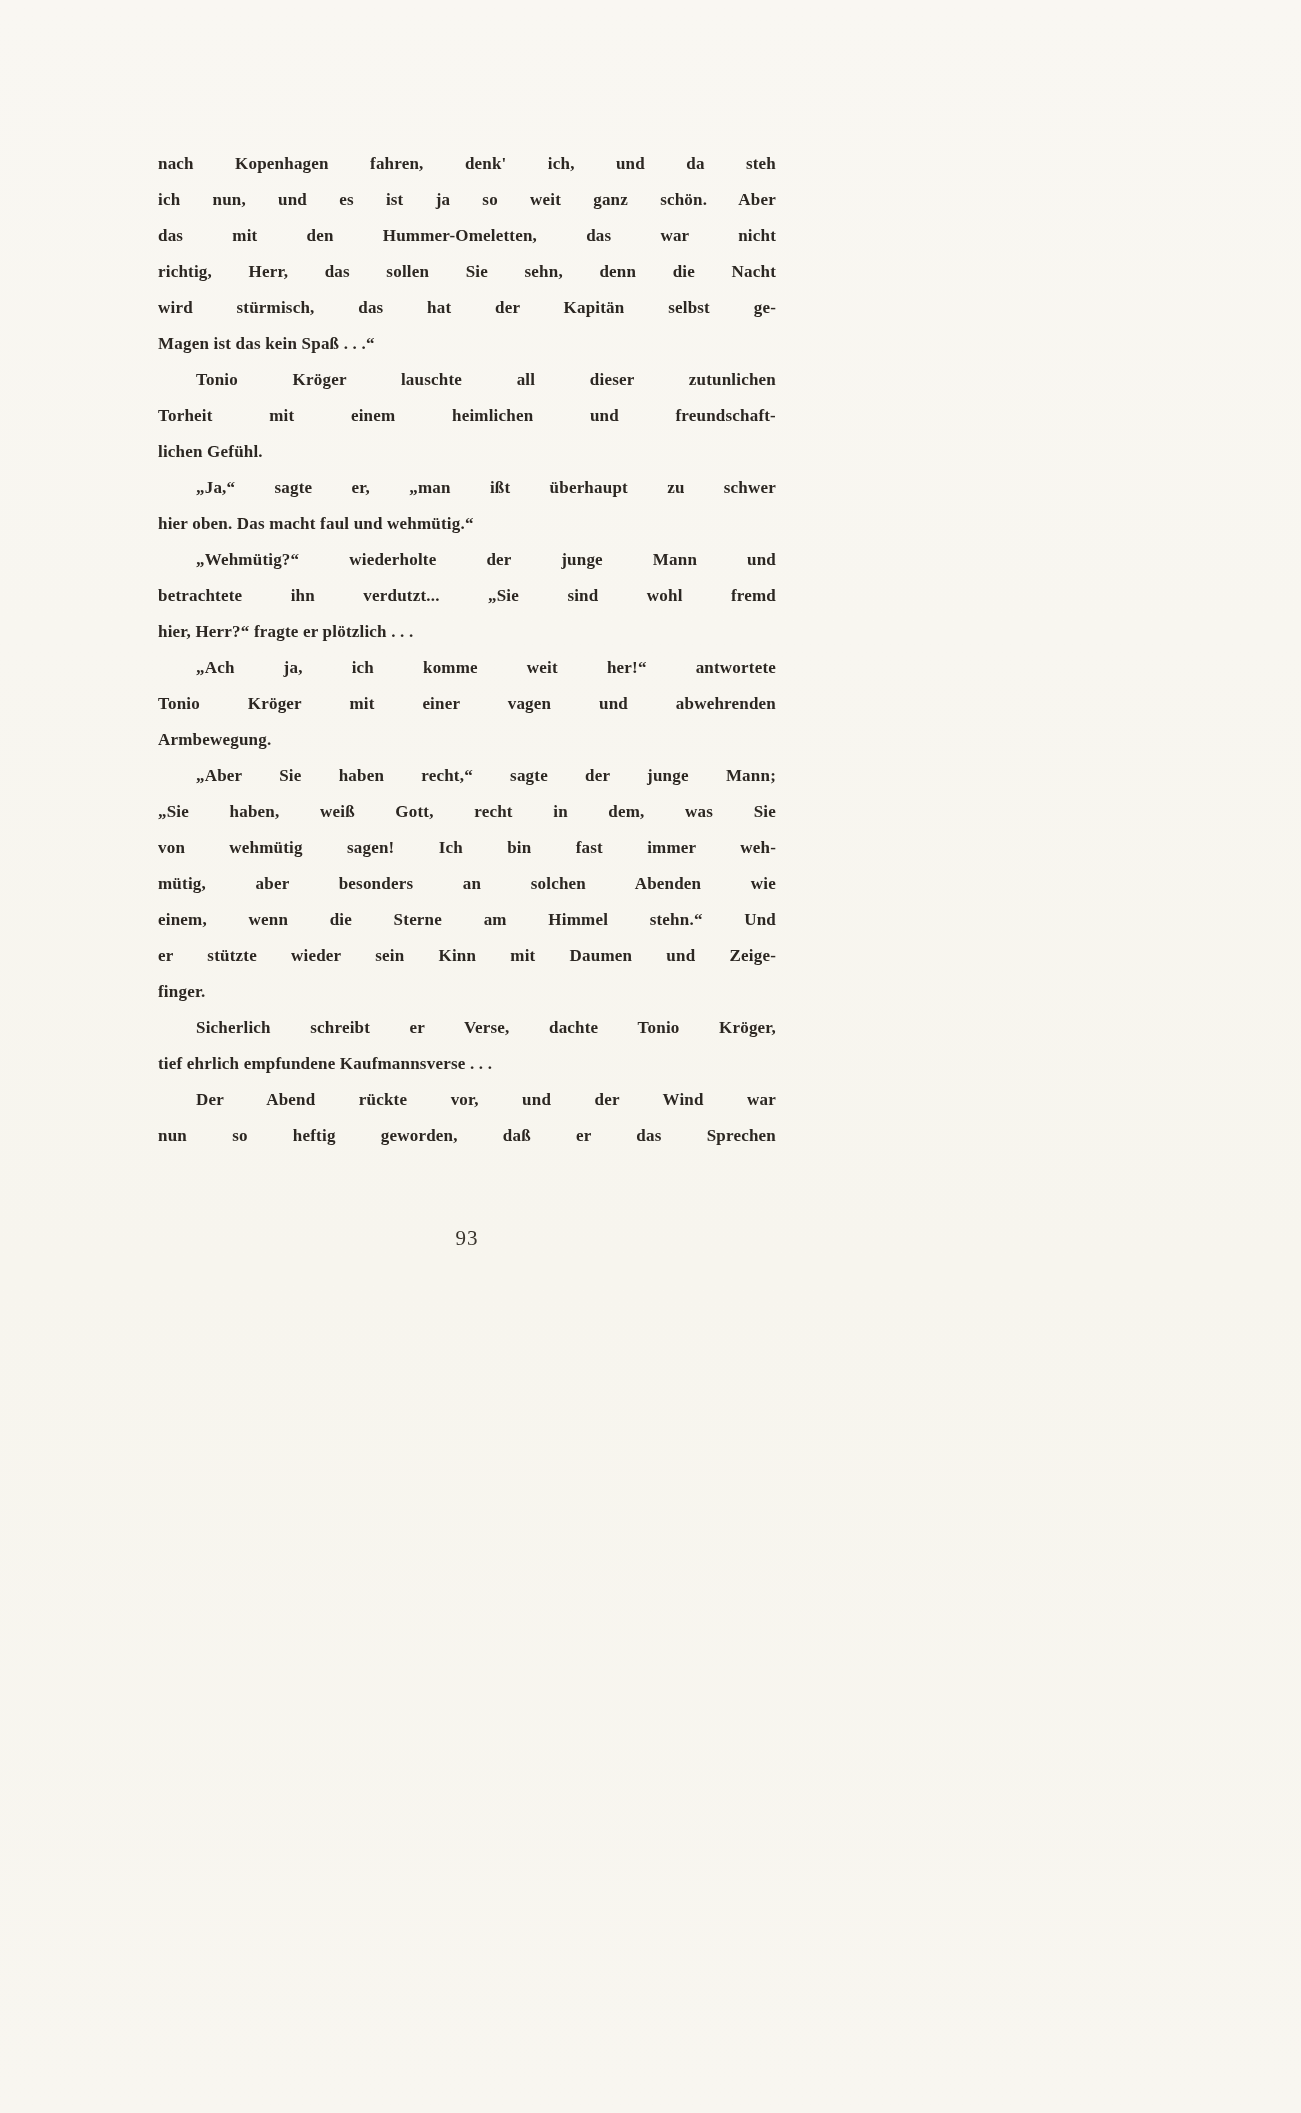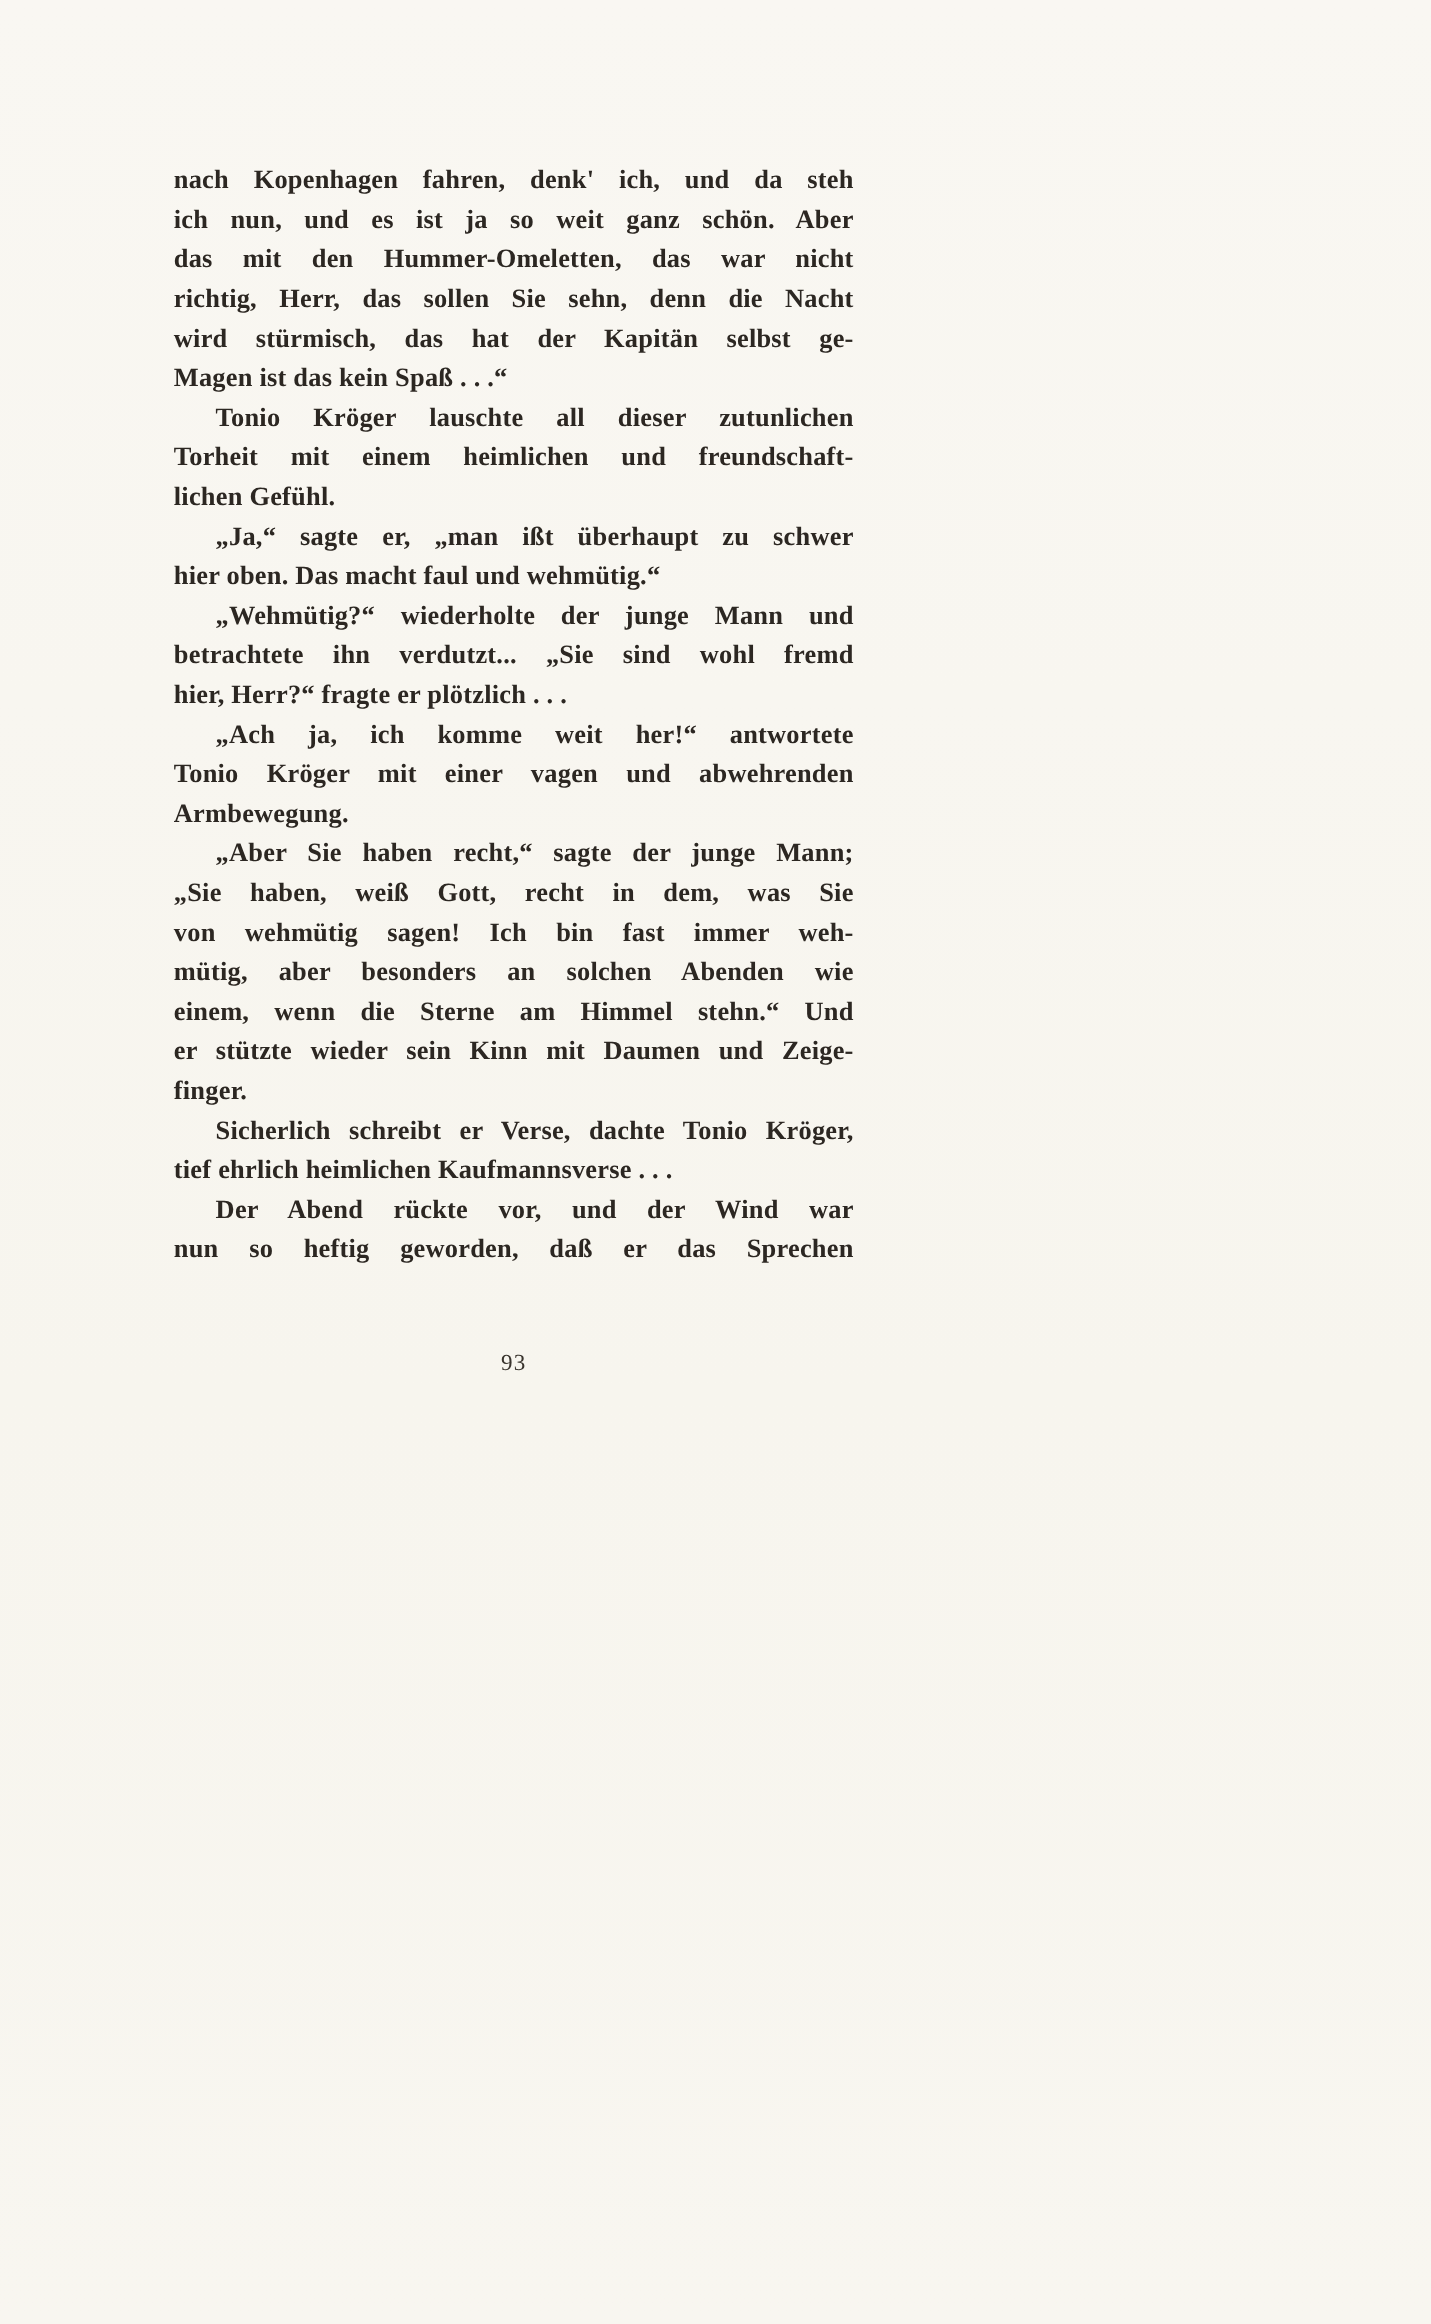--- a/index.html
+++ b/index.html
@@ -24,21 +24,21 @@
     position: absolute;
     left: 158px;
     top: 146px;
     width: 618px;
   }
   .paragraph {
     margin: 0;
     padding: 0;
   }
   .line {
-    font-size: 24px;
+    font-size: 17px;
     font-weight: bold;
     line-height: 36px;
     letter-spacing: 0.2px;
     text-align: justify;
     text-align-last: justify;
     white-space: normal;
   }
   .line.last {
     text-align-last: left;
   }
@@ -93,21 +93,21 @@
         <div class="line">„Aber Sie haben recht,“ sagte der junge Mann;</div>
         <div class="line">„Sie haben, weiß Gott, recht in dem, was Sie</div>
         <div class="line">von wehmütig sagen! Ich bin fast immer weh-</div>
         <div class="line">mütig, aber besonders an solchen Abenden wie</div>
         <div class="line">einem, wenn die Sterne am Himmel stehn.“ Und</div>
         <div class="line">er stützte wieder sein Kinn mit Daumen und Zeige-</div>
         <div class="line last">finger.</div>
       </div>
       <div class="paragraph indent">
         <div class="line">Sicherlich schreibt er Verse, dachte Tonio Kröger,</div>
-        <div class="line last">tief ehrlich heimlichen Kaufmannsverse . . .</div>
+        <div class="line last">tief ehrlich empfundene Kaufmannsverse . . .</div>
       </div>
       <div class="paragraph indent">
         <div class="line">Der Abend rückte vor, und der Wind war</div>
         <div class="line">nun so heftig geworden, daß er das Sprechen</div>
       </div>
     </div>
   <div class="page-number">93</div>
 </div>
 
 </body></html>

